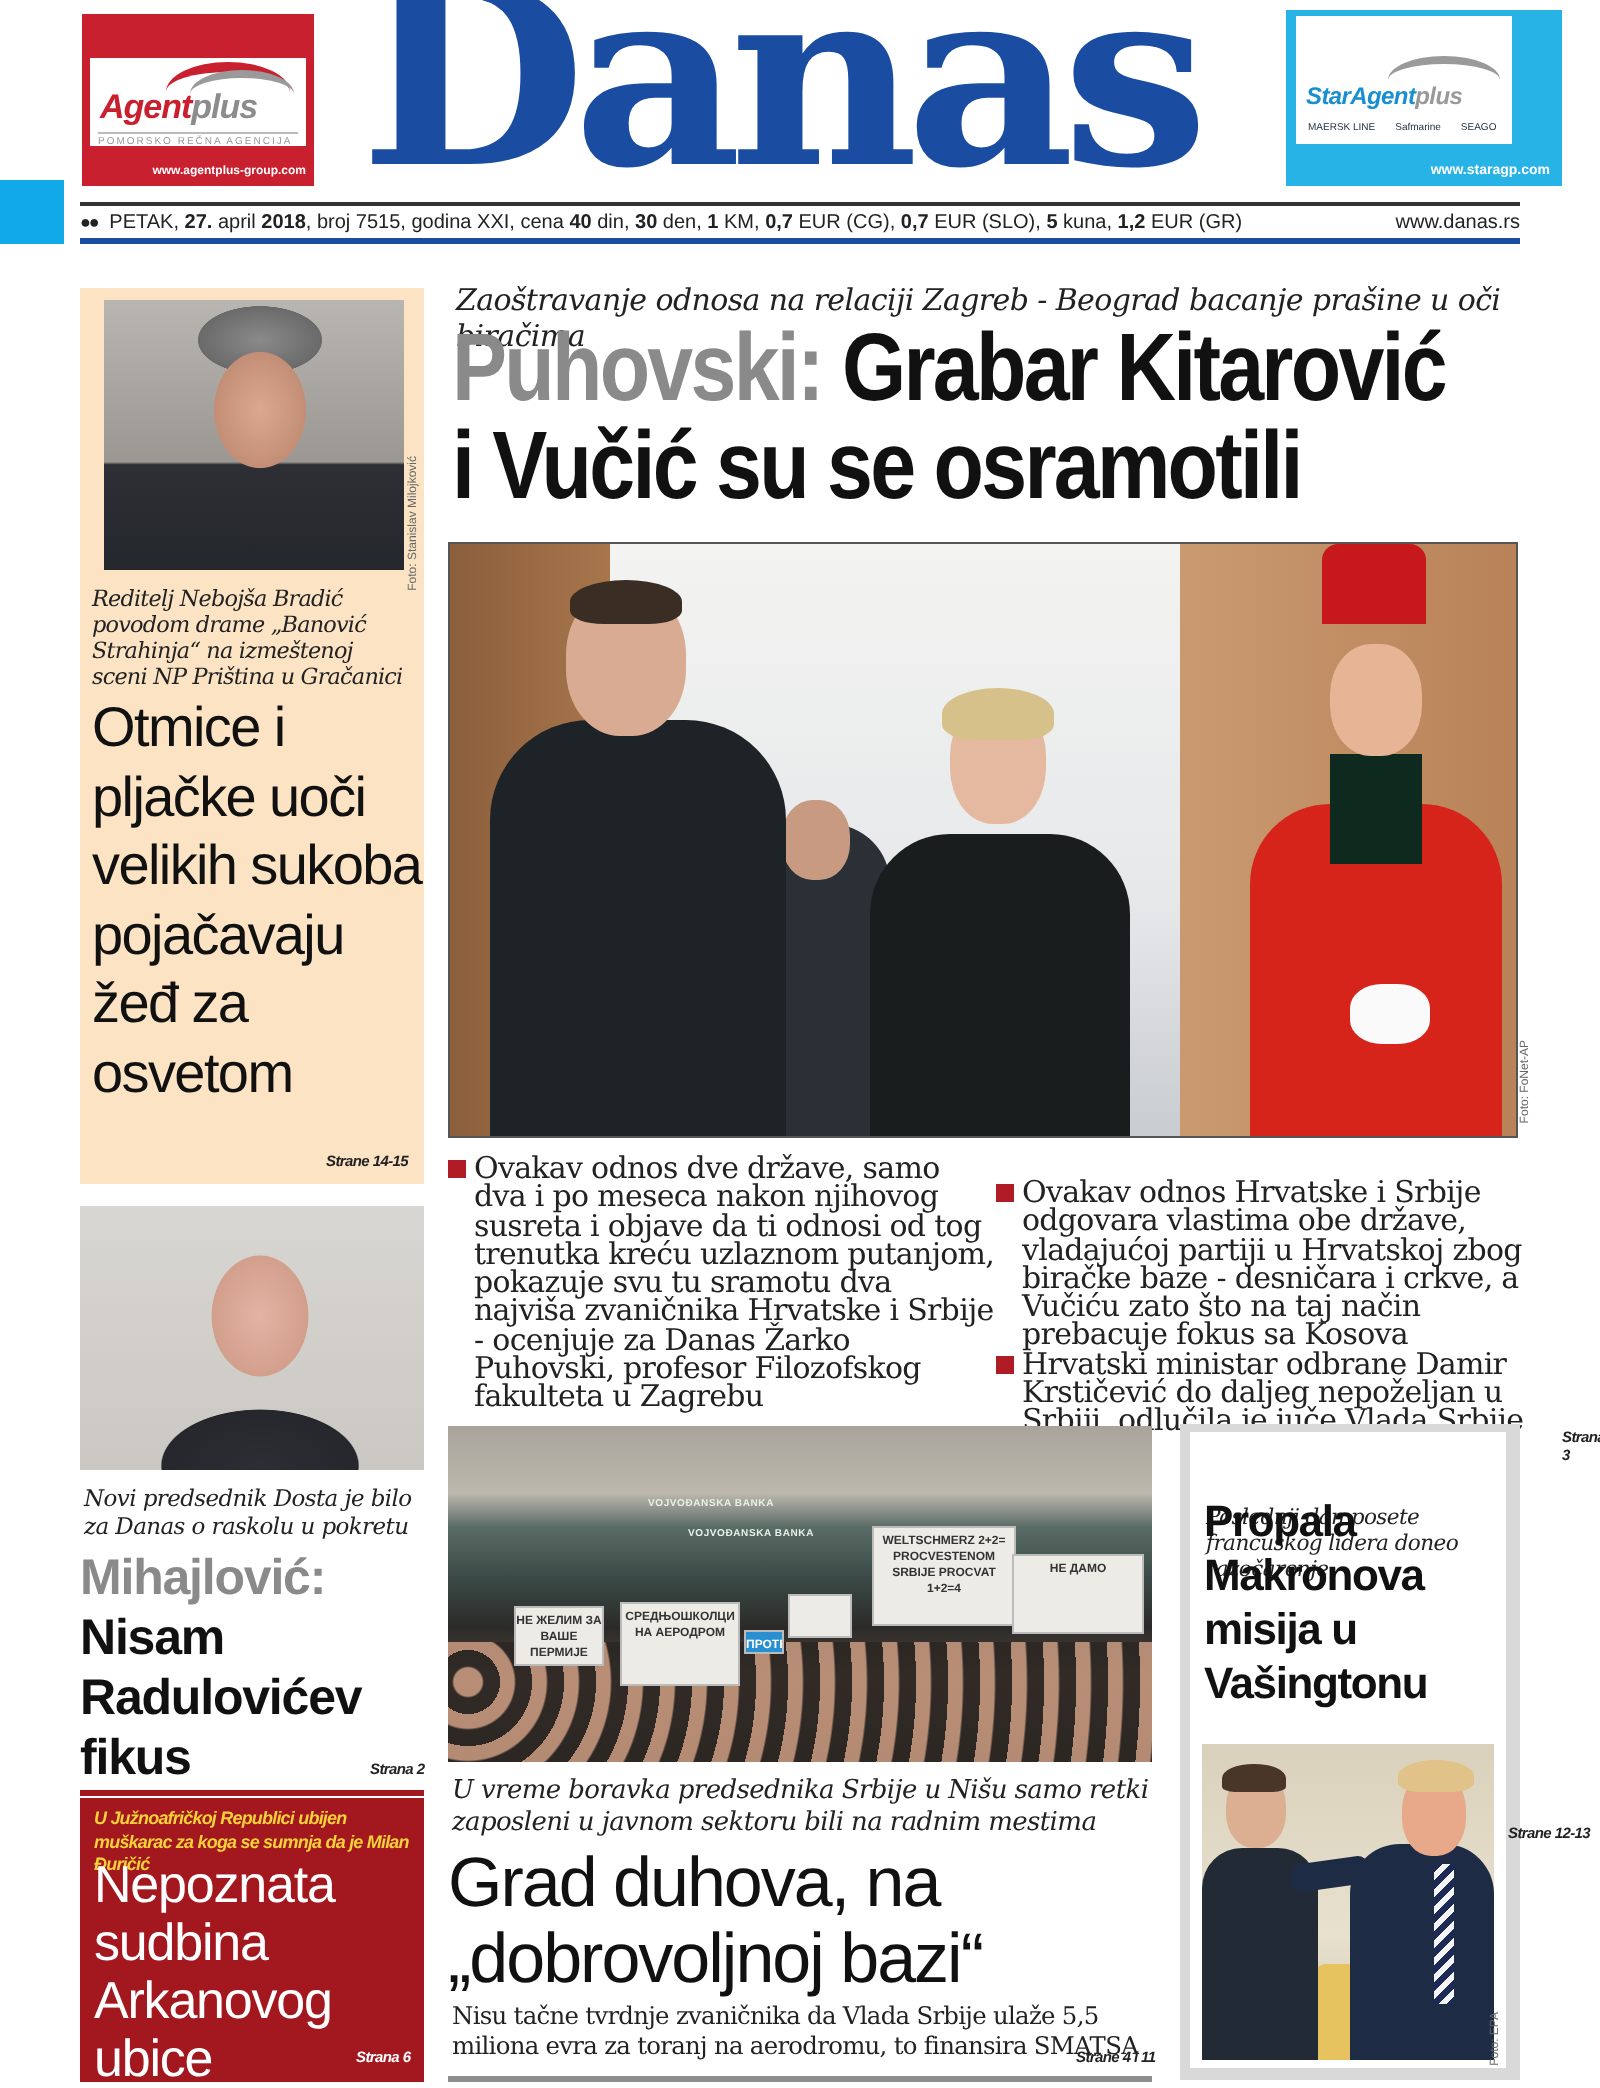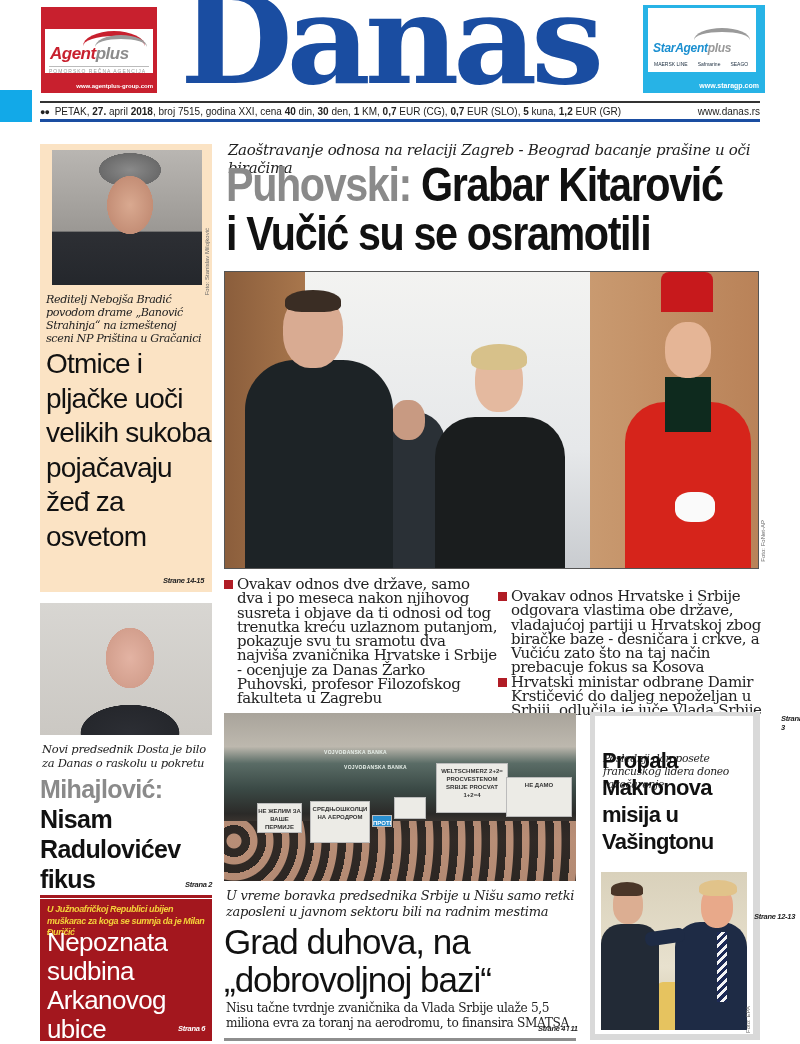--- a/index.html
+++ b/index.html
@@ -14,21 +14,21 @@
   .ad-left .inner { position: absolute; left: 4px; top: 22px; width: 108px; height: 44px; background: #fff; }
   .ad-left .arc { position: absolute; left: 38px; top: 2px; width: 62px; height: 30px; border-top: 5px solid #c8202e; border-radius: 50% 50% 0 0; }
   .ad-left .arc2 { position: absolute; left: 50px; top: 6px; width: 52px; height: 24px; border-top: 4px solid #9a9a9a; border-radius: 50% 50% 0 0; }
   .ad-left .brand { position: absolute; left: 5px; top: 15px; font-size: 17px; font-weight: bold; font-style: italic; color: #c8202e; letter-spacing: -0.5px; }
   .ad-left .brand .plus { color: #8c8c8c; }
   .ad-left .sub { position: absolute; left: 4px; top: 37px; width: 100px; font-size: 5px; color: #999; letter-spacing: 1px; border-top: 1px solid #bbb; padding-top: 1px; }
   .ad-left .url { position: absolute; right: 4px; bottom: 4px; font-size: 6px; color: #fff; font-weight: bold; }
 
   .masthead { left: 180px; top: -22px; width: 440px; font-family: "DejaVu Serif", serif; font-weight: bold; font-size: 124px; color: #1a4da1; letter-spacing: -6px; line-height: 1; transform: scaleX(1.05); transform-origin: left top; }
 
-  .ad-right { left: 643px; top: 5px; width: 122px; height: 88px; background: #27b3e6; }
+  .ad-right { left: 643px; top: 5px; width: 138px; height: 88px; background: #27b3e6; }
   .ad-right .inner { position: absolute; left: 5px; top: 3px; width: 108px; height: 64px; background: #fff; }
   .ad-right .arc { position: absolute; left: 46px; top: 20px; width: 56px; height: 24px; border-top: 4px solid #9a9a9a; border-radius: 50% 50% 0 0; }
   .ad-right .brand { position: absolute; left: 5px; top: 33px; font-size: 12px; font-weight: bold; font-style: italic; color: #1a8fd0; letter-spacing: -0.3px; }
   .ad-right .brand .plus { color: #999; }
   .ad-right .logos { position: absolute; left: 6px; top: 53px; font-size: 5px; color: #234; display: flex; gap: 10px; }
   .ad-right .url { position: absolute; right: 6px; bottom: 4px; font-size: 7px; color: #fff; font-weight: bold; }
 
   .dateline-top { left: 40px; top: 101px; width: 720px; height: 2px; background: #333; }
   .dateline { left: 40px; top: 104px; width: 720px; height: 14px; font-family: "Liberation Sans Narrow", "Liberation Sans", sans-serif; font-size: 10px; color: #222; display: flex; justify-content: space-between; align-items: center; }
   .dateline .dots { letter-spacing: -1px; font-size: 9px; margin-right: 3px; }

